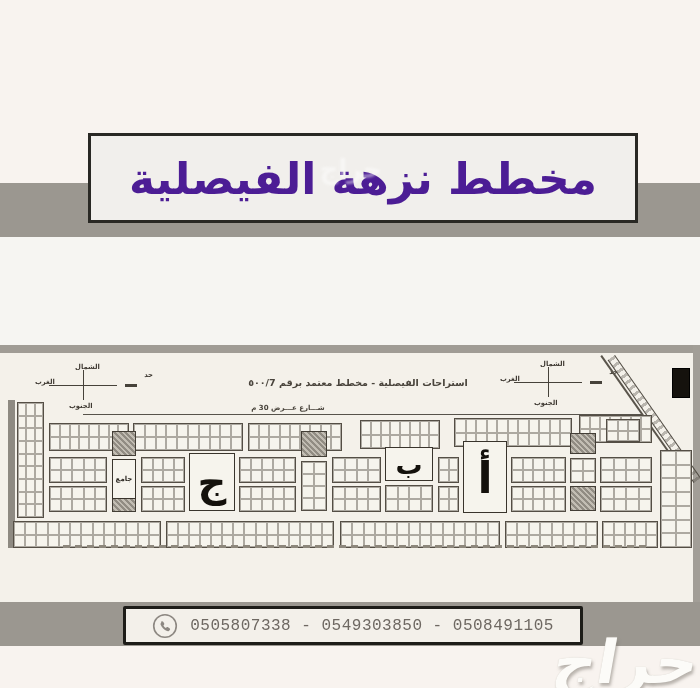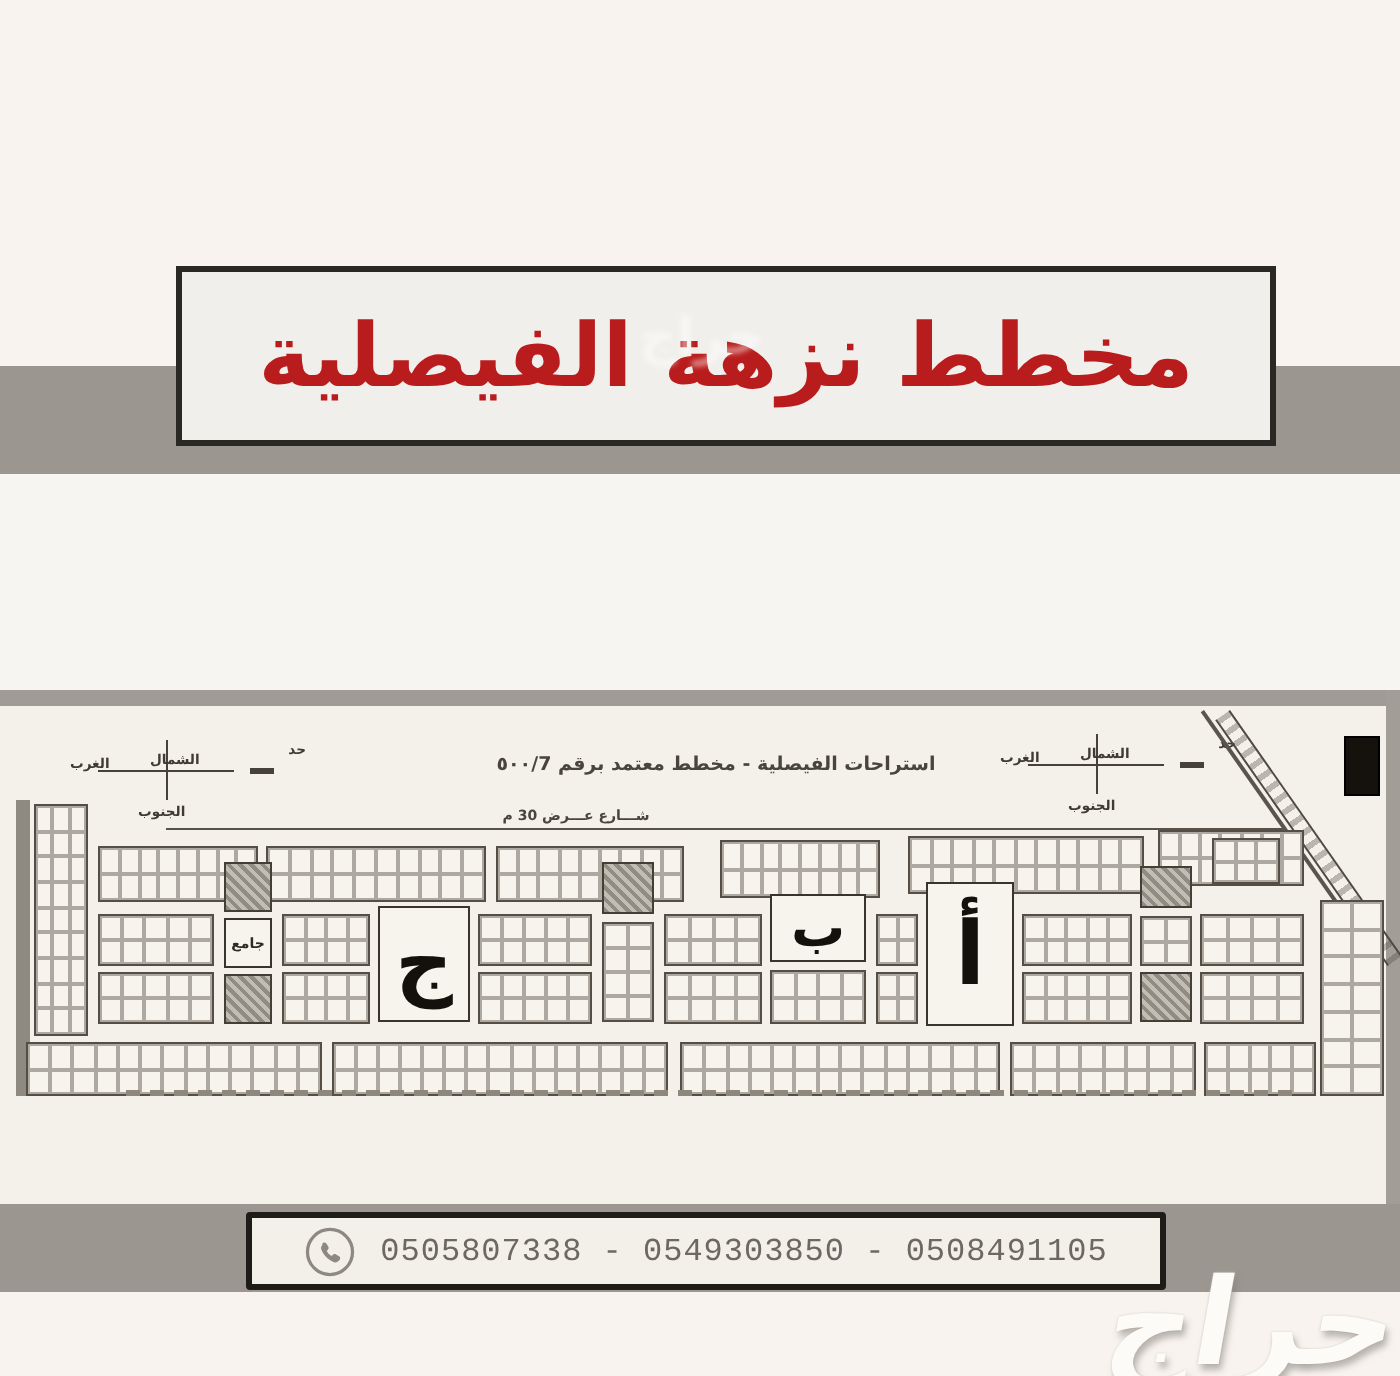--- a/index.html
+++ b/index.html
@@ -21,58 +21,58 @@
   .photo-top{position:absolute;left:0;top:237px;width:700px;height:108px;background:#f6f5f2;}
   .photo-grayline{position:absolute;left:0;top:345px;width:700px;height:8px;background:#a09c95;}
   .map-paper{position:absolute;left:0;top:353px;width:700px;height:249px;background:#f4f1ea;}
   .map-right-edge{position:absolute;right:0;top:345px;width:7px;height:257px;background:#a29e97;}
   .band-footer{position:absolute;left:0;top:602px;width:700px;height:44px;background:#9b9790;}
 
   
   .title-banner{position:absolute;left:88px;top:133px;width:550px;height:90px;
     background:#f1efec;border:3px solid #292824;box-sizing:border-box;
     display:flex;align-items:center;justify-content:center;}
-  .title-banner .txt{font-size:44px;font-weight:700;color:#b91c1c;direction:rtl;white-space:nowrap;}
+  .title-banner .txt{font-size:44px;font-weight:700;color:#4c1d95;direction:rtl;white-space:nowrap;}
   .faint-wm{position:absolute;left:42%;top:22%;font-size:26px;font-weight:700;color:#fff;
     opacity:.45;filter:blur(1.2px);direction:rtl;pointer-events:none;}
 
   
   .map-inner{position:absolute;left:8px;top:355px;width:684px;height:200px;}
   .blk{position:absolute;border:0.8px solid #544e45;background:#f6f4ed;box-sizing:border-box;}
   .blk.grid{display:grid;}
   .blk i{display:block;border:0.5px solid rgba(84,78,68,.45);font-style:normal;}
   .blk.shaded{background:repeating-linear-gradient(45deg,#918c83 0 2px,#c2bdb3 2px 4px);
     border-color:#433e36;}
   .blk.bar{background:#8e8a82;border:none;}
   .blk.bar-black{background:#15120d;border-color:#000;}
 
   .letter{position:absolute;display:flex;align-items:center;justify-content:center;
     background:#f6f4ed;border:1.5px solid #39342c;color:#14110c;font-weight:700;
     box-sizing:border-box;direction:rtl;}
   #sec-j{left:181px;top:98px;width:46px;height:58px;font-size:40px;}
   #sec-b{left:377px;top:92px;width:48px;height:34px;font-size:27px;}
   #sec-a{left:455px;top:86px;width:44px;height:72px;font-size:44px;}
-  .mosque-lbl{position:absolute;left:104px;top:104px;width:24px;height:25px;
+  .mosque-lbl{position:absolute;left:104px;top:104px;width:24px;height:40px;
     border:1px solid #39342c;background:#f6f4ed;box-sizing:border-box;
     display:flex;align-items:center;justify-content:center;
     font-size:7px;font-weight:700;color:#2e2a24;direction:rtl;}
 
   .map-title{position:absolute;left:185px;top:22px;width:330px;text-align:center;
     font-size:9.5px;font-weight:700;color:#49443c;direction:rtl;white-space:nowrap;}
   .street-line{position:absolute;left:75px;top:59px;width:560px;height:1.4px;background:#57534b;}
   .street-lbl{position:absolute;left:195px;top:49px;width:170px;text-align:center;
     font-size:7px;font-weight:700;color:#49443c;direction:rtl;white-space:nowrap;}
 
   .compass{position:absolute;width:118px;height:52px;font-size:6.8px;font-weight:700;
     color:#3f3a33;direction:rtl;}
   .compass.left{left:27px;top:4px;}
   .compass.right{left:492px;top:1px;}
   .compass .h{position:absolute;left:14px;top:26px;width:68px;height:1.2px;background:#46423a;}
   .compass .v{position:absolute;left:48px;top:11px;width:1.2px;height:30px;background:#46423a;}
-  .compass .n{position:absolute;left:40px;top:17px;}
+  .compass .n{position:absolute;left:40px;top:4px;}
   .compass .s{position:absolute;left:34px;top:43px;}
   .compass .w{position:absolute;left:0;top:19px;}
   .compass .e{position:absolute;right:0;top:12px;}
   .compass .edash{position:absolute;right:16px;top:25px;width:12px;height:3px;background:#46423a;}
 
   .diag-road{position:absolute;left:607px;top:0;width:150px;height:9px;
     border-top:1.3px solid #4e4941;border-bottom:1.3px solid #4e4941;box-sizing:border-box;
     background:repeating-linear-gradient(90deg,rgba(78,73,65,.35) 0 3px,transparent 3px 7px);
     transform:rotate(55deg);transform-origin:0 0;}
   .diag-road2{position:absolute;left:594px;top:0;width:125px;height:1.5px;background:#5a554c;

